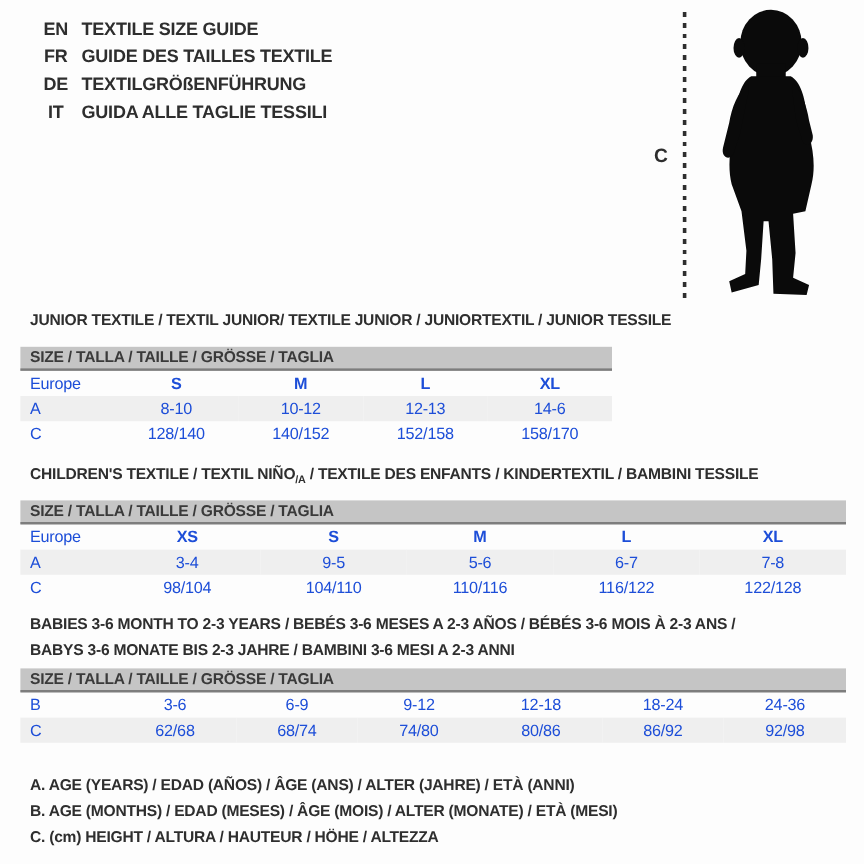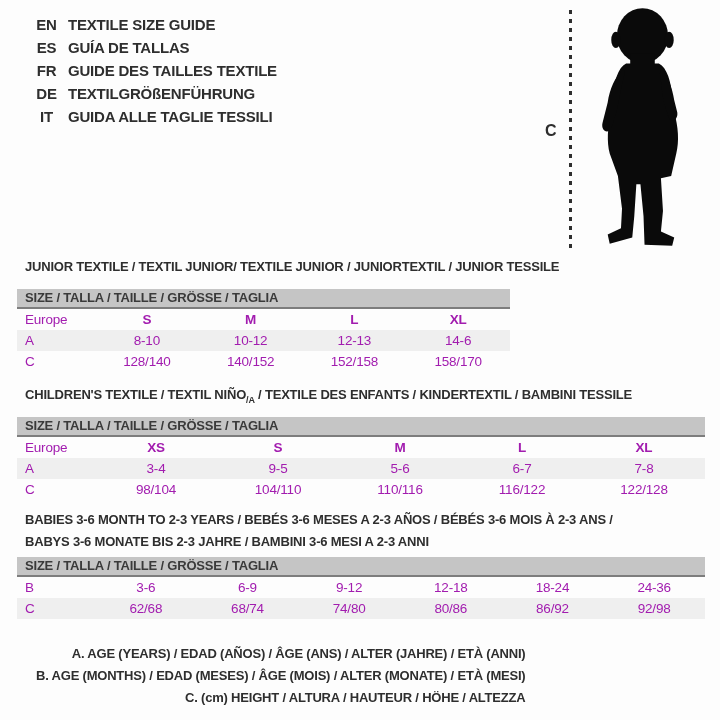--- a/index.html
+++ b/index.html
@@ -32,43 +32,39 @@
   .t3{top:557px;width:688px;}
   .size-bar{
     height:18px;line-height:18px;background:#c5c5c5;
     border-bottom:2px solid #7d7d7d;
     font-weight:700;font-size:13px;color:#3a3a3a;
     padding-left:8px;letter-spacing:-0.2px;
   }
   table.size-table{width:100%;border-collapse:collapse;table-layout:fixed;}
   table.size-table td{
     height:21px;padding:0;text-align:center;
-    font-size:13.5px;color:#a21caf;letter-spacing:-0.2px;
+    font-size:13.5px;color:#1d4ed8;letter-spacing:-0.2px;
   }
   table.size-table td.lbl{width:70px;text-align:left;padding-left:8px;}
   table.size-table tr:nth-child(even){background:#efefef;}
   table.size-table tr.size-row td{font-weight:700;}
   table.size-table tr.size-row td.lbl{font-weight:400;}
   
-  .notes{position:absolute;left:36px;top:643px;text-align:right;}
+  .notes{position:absolute;left:25px;top:643px;}
   .note-line{font-weight:700;font-size:13px;line-height:22px;letter-spacing:-0.2px;}
 </style>
 </head>
 <body>
 
 <div class="page">
 
   <div class="lang-header">
     <div class="lang-row">
       <span class="lang-code">EN</span>
       <span class="lang-text">TEXTILE SIZE GUIDE</span>
-    </div>
-    <div class="lang-row">
-      <span class="lang-code">ES</span>
-      <span class="lang-text">GUÍA DE TALLAS</span>
     </div>
     <div class="lang-row">
       <span class="lang-code">FR</span>
       <span class="lang-text">GUIDE DES TAILLES TEXTILE</span>
     </div>
     <div class="lang-row">
       <span class="lang-code">DE</span>
       <span class="lang-text">TEXTILGRÖßENFÜHRUNG</span>
     </div>
     <div class="lang-row">

